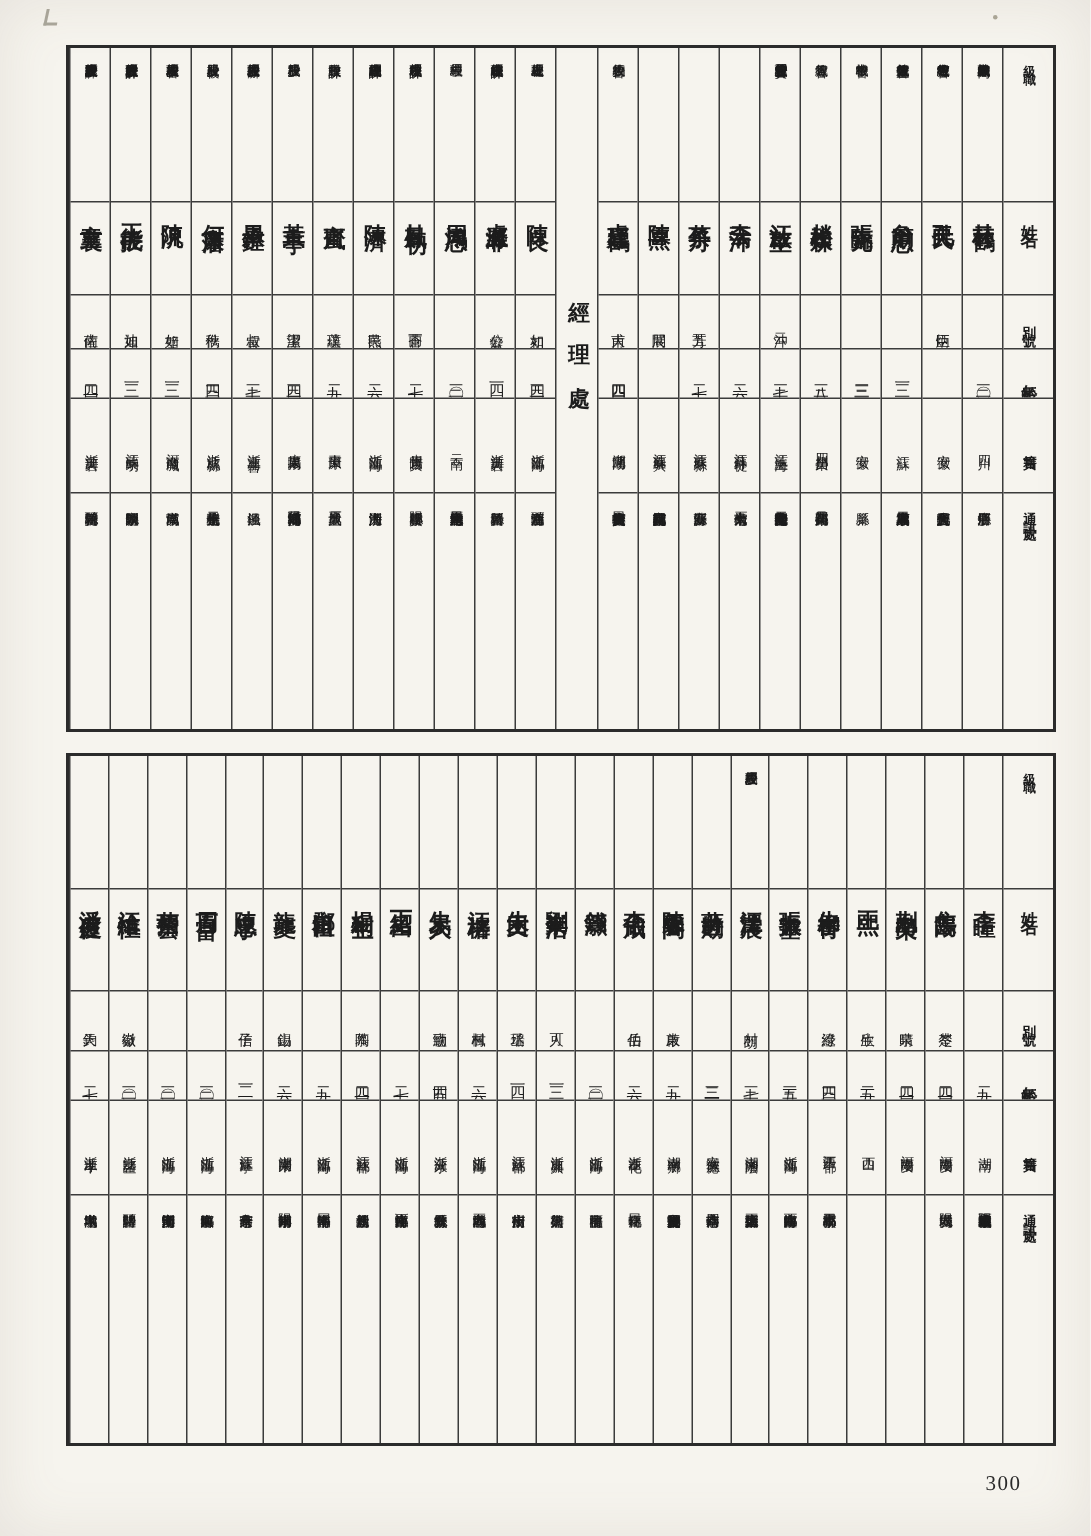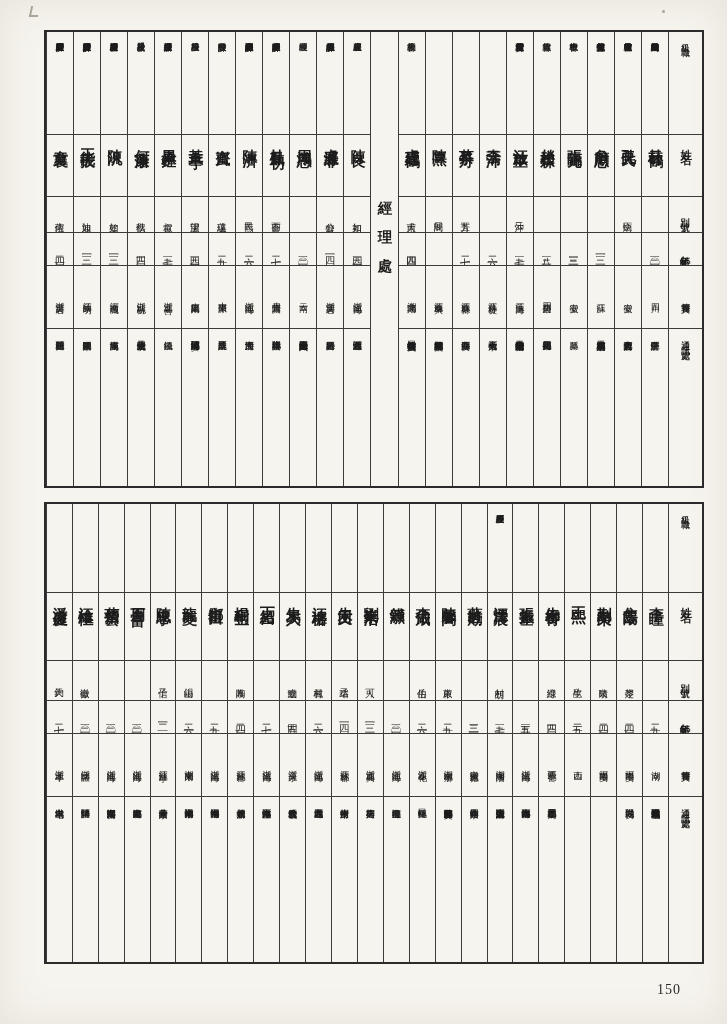--- a/index.html
+++ b/index.html
@@ -1020,14 +1020,14 @@
         </div>
         <div class="cell place">
           <span class="vt">浙江孝丰</span>
         </div>
         <div class="cell address">
           <span class="vt">孝丰城內洪宅</span>
         </div>
       </div>
     </div>
 
-  <div class="page-number">150</div>
+  <div class="page-number">300</div>
 </div>
 
 </body></html>

